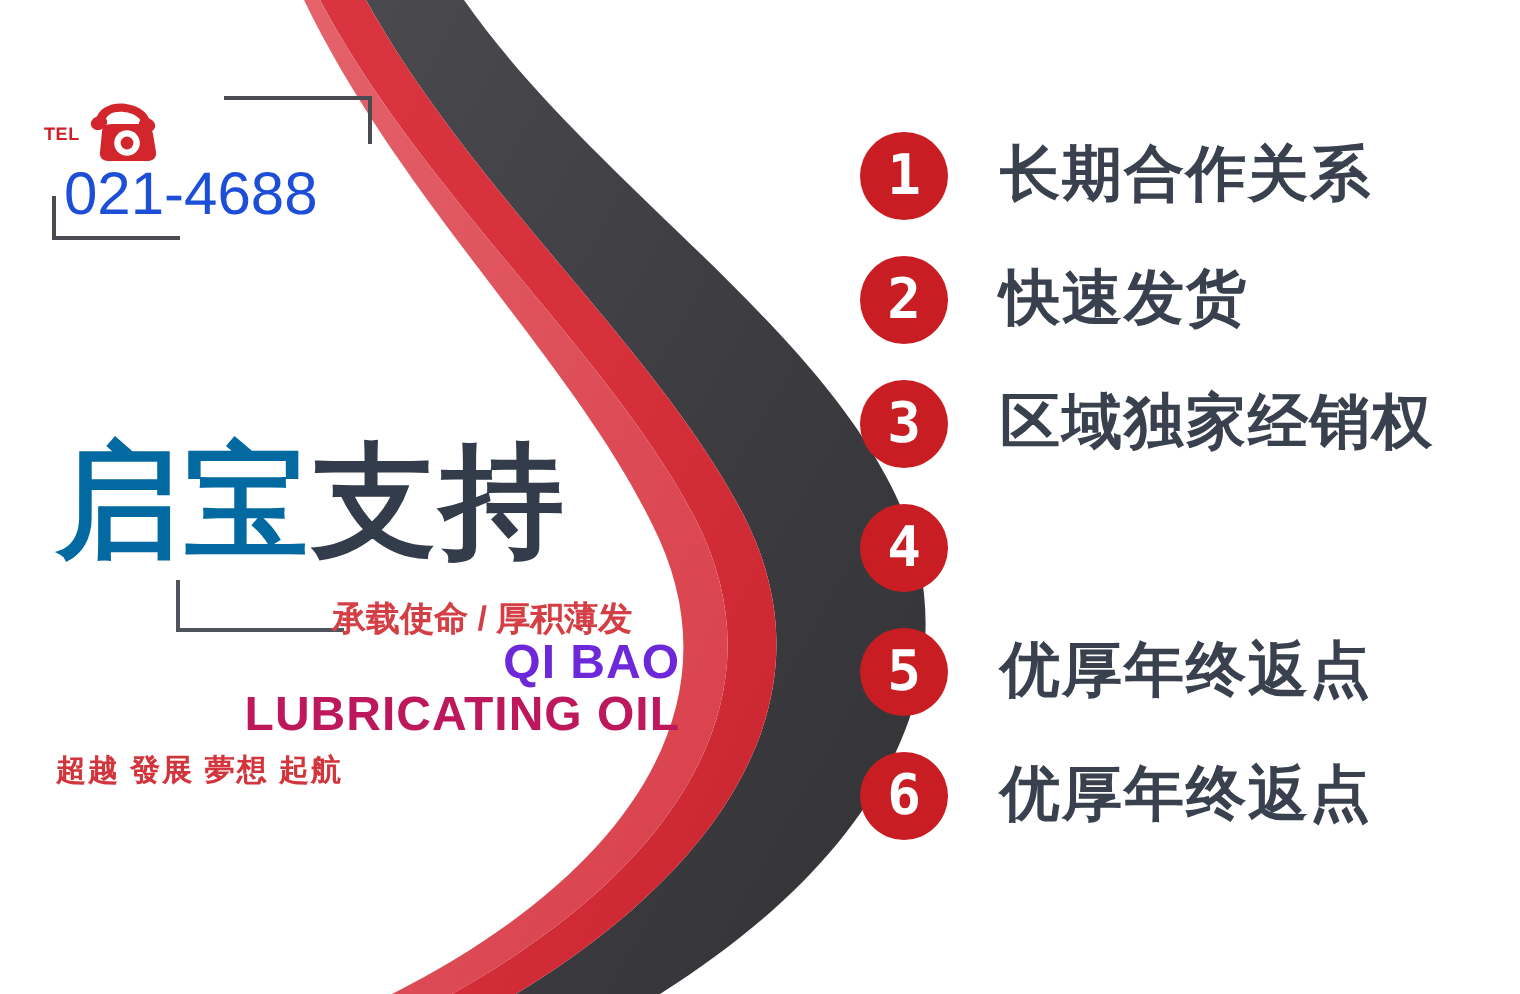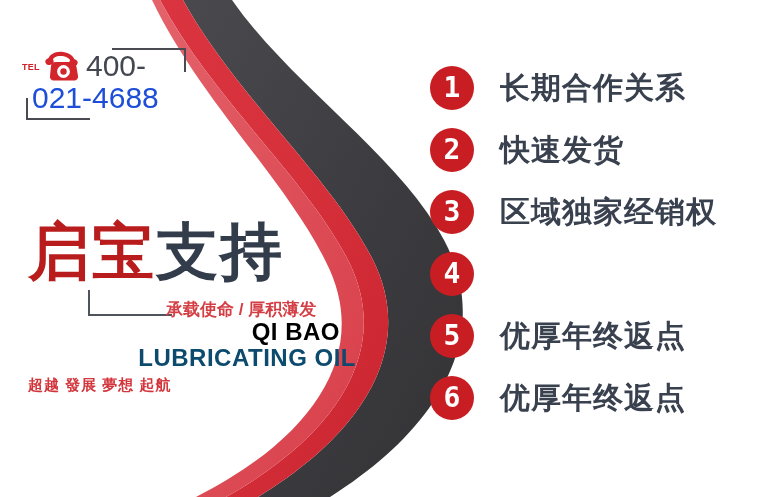--- a/index.html
+++ b/index.html
@@ -96,21 +96,21 @@
     top: 218px;
     width: 330px;
   }
   #brand-title {
     font-size: 62px;
     font-weight: bold;
     line-height: 68px;
     letter-spacing: 2px;
     white-space: nowrap;
   }
-  .brand-red { color: #b91c1c; }
+  .brand-red { color: #0369a1; }
   .brand-dark { color: #333c4a; }
 
   #brand-bracket {
     position: absolute;
     left: 60px;
     top: 72px;
     width: 82px;
     height: 24px;
     border-left: 2px solid #4f545c;
     border-bottom: 2px solid #4f545c;
@@ -125,33 +125,33 @@
     white-space: nowrap;
   }
   #brand-en-1 {
     position: absolute;
     left: 0;
     top: 100px;
     width: 312px;
     text-align: right;
     font-size: 24px;
     font-weight: bold;
-    color: #000000;
+    color: #6d28d9;
     letter-spacing: 0.5px;
     white-space: nowrap;
   }
   #brand-en-2 {
     position: absolute;
-    left: 16px;
+    left: 0;
     top: 126px;
     width: 312px;
     text-align: right;
     font-size: 24px;
     font-weight: bold;
-    color: #0c4a6e;
+    color: #be185d;
     letter-spacing: 0.5px;
     white-space: nowrap;
   }
   #brand-slogan-cn-2 {
     position: absolute;
     left: 0;
     top: 158px;
     width: 312px;
     text-align: left;
     font-size: 15px;
@@ -265,21 +265,20 @@
                    L48 26 C48.4 28.6, 46.6 30.5, 44 30.5 L24 30.5
                    C21.4 30.5, 19.6 28.6, 20 26 Z"></path>
         </g>
 
         <circle cx="33.5" cy="21.5" r="6.4" fill="#ffffff"></circle>
         <circle cx="33.5" cy="21.5" r="3.2" fill="#d3252c"></circle>
       </svg>
     </div>
     <div id="tel-label">TEL</div>
 
-    <div id="phone-line-1">400-</div>
     <div id="phone-line-2">021-4688</div>
   </div>
 
   <div id="brand-block">
     <div id="brand-title">
       <span class="brand-red">启宝</span><span class="brand-dark">支持</span>
     </div>
 
     <div id="brand-bracket"></div>
 

